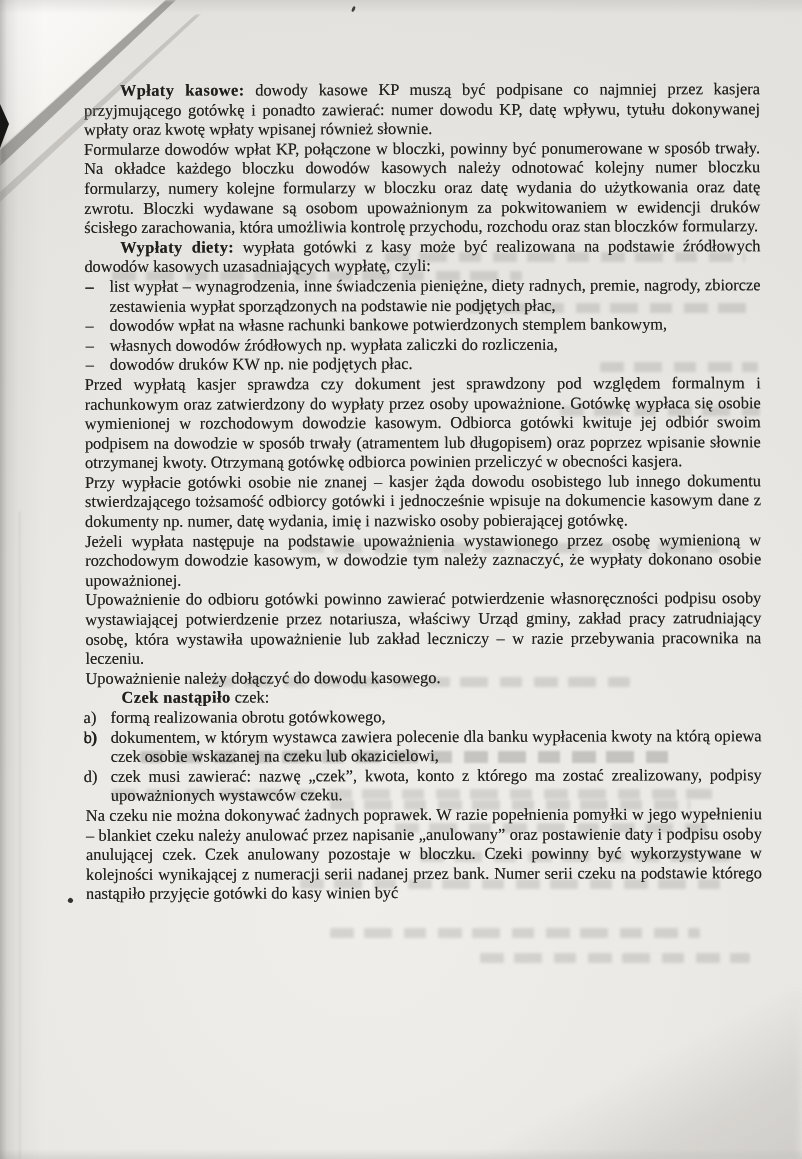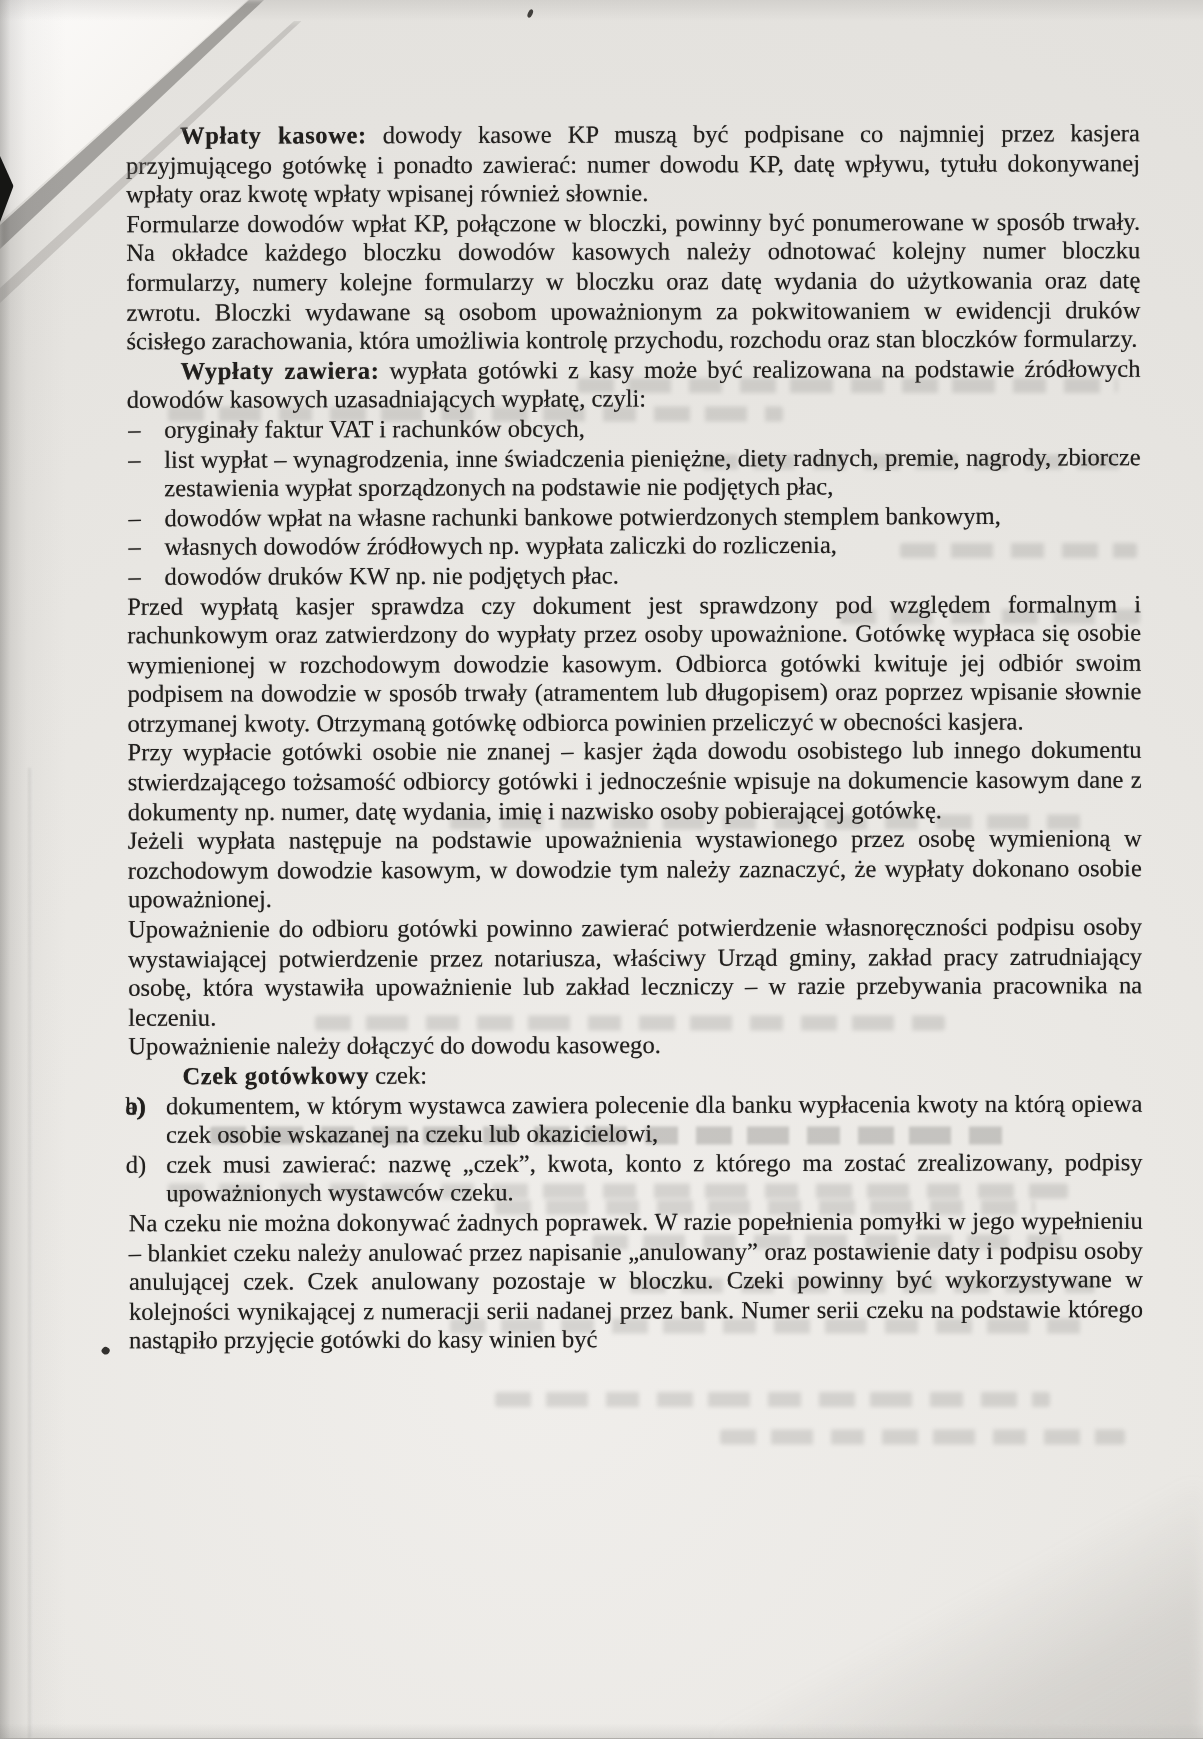--- a/index.html
+++ b/index.html
@@ -127,40 +127,40 @@
   <div class="ghost" style="left:300px;top:879px;width:430px"></div>
   <div class="ghost" style="left:330px;top:928px;width:370px"></div>
   <div class="ghost" style="left:480px;top:953px;width:270px"></div>
 
   <div class="textblock">
 
     <p class="indent"><span class="lead">Wpłaty kasowe:</span> <span>dowody kasowe KP muszą być podpisane co najmniej przez kasjera przyjmującego gotówkę i ponadto zawierać: numer dowodu KP, datę wpływu, tytułu dokonywanej wpłaty oraz kwotę wpłaty wpisanej również słownie.</span></p>
 
     <p>Formularze dowodów wpłat KP, połączone w bloczki, powinny być ponumerowane w sposób trwały. Na okładce każdego bloczku dowodów kasowych należy odnotować kolejny numer bloczku formularzy, numery kolejne formularzy w bloczku oraz datę wydania do użytkowania oraz datę zwrotu. Bloczki wydawane są osobom upoważnionym za pokwitowaniem w ewidencji druków ścisłego zarachowania, która umożliwia kontrolę przychodu, rozchodu oraz stan bloczków formularzy.</p>
 
-    <p class="indent gap"><span class="lead">Wypłaty zawiera:</span> <span>wypłata gotówki z kasy może być realizowana na podstawie źródłowych dowodów kasowych uzasadniających wypłatę, czyli:</span></p>
+    <p class="indent gap"><span class="lead">Wypłaty diety:</span> <span>wypłata gotówki z kasy może być realizowana na podstawie źródłowych dowodów kasowych uzasadniających wypłatę, czyli:</span></p>
 
     <div class="dash-list">
-      <div class="li"><span class="marker">–</span><span>oryginały faktur VAT i rachunków obcych,</span></div>
+      <div class="li"><span class="marker">–</span></div>
       <div class="li"><span class="marker">–</span><span>list wypłat – wynagrodzenia, inne świadczenia pieniężne, diety radnych, premie, nagrody, zbiorcze zestawienia wypłat sporządzonych na podstawie nie podjętych płac,</span></div>
       <div class="li"><span class="marker">–</span><span>dowodów wpłat na własne rachunki bankowe potwierdzonych stemplem bankowym,</span></div>
       <div class="li"><span class="marker">–</span><span>własnych dowodów źródłowych np. wypłata zaliczki do rozliczenia,</span></div>
       <div class="li"><span class="marker">–</span><span>dowodów druków KW np. nie podjętych płac.</span></div>
     </div>
 
     <p>Przed wypłatą kasjer sprawdza czy dokument jest sprawdzony pod względem formalnym i rachunkowym oraz zatwierdzony do wypłaty przez osoby upoważnione. Gotówkę wypłaca się osobie wymienionej w rozchodowym dowodzie kasowym. Odbiorca gotówki kwituje jej odbiór swoim podpisem na dowodzie w sposób trwały (atramentem lub długopisem) oraz poprzez wpisanie słownie otrzymanej kwoty. Otrzymaną gotówkę odbiorca powinien przeliczyć w obecności kasjera.</p>
     <p>Przy wypłacie gotówki osobie nie znanej – kasjer żąda dowodu osobistego lub innego dokumentu stwierdzającego tożsamość odbiorcy gotówki i jednocześnie wpisuje na dokumencie kasowym dane z dokumenty np. numer, datę wydania, imię i nazwisko osoby pobierającej gotówkę.</p>
     <p>Jeżeli wypłata następuje na podstawie upoważnienia wystawionego przez osobę wymienioną w rozchodowym dowodzie kasowym, w dowodzie tym należy zaznaczyć, że wypłaty dokonano osobie upoważnionej.</p>
     <p>Upoważnienie do odbioru gotówki powinno zawierać potwierdzenie własnoręczności podpisu osoby wystawiającej potwierdzenie przez notariusza, właściwy Urząd gminy, zakład pracy zatrudniający osobę, która wystawiła upoważnienie lub zakład leczniczy – w razie przebywania pracownika na leczeniu.</p>
     <p>Upoważnienie należy dołączyć do dowodu kasowego.</p>
 
-    <p class="indent gap"><span class="lead">Czek gotówkowy</span> <span>czek:</span></p>
+    <p class="indent gap"><span class="lead">Czek nastąpiło</span> <span>czek:</span></p>
 
     <div class="alpha-list">
-      <div class="li alpha"><span class="marker">a)</span></div>
+      <div class="li alpha"><span class="marker">a)</span><span>formą realizowania obrotu gotówkowego,</span></div>
       <div class="li alpha"><span class="marker">b)</span></div>
       <div class="li alpha"><span class="marker">c)</span><span>dokumentem, w którym wystawca zawiera polecenie dla banku wypłacenia kwoty na którą opiewa czek osobie wskazanej na czeku lub okazicielowi,</span></div>
       <div class="li alpha"><span class="marker">d)</span><span>czek musi zawierać: nazwę „czek”, kwota, konto z którego ma zostać zrealizowany, podpisy upoważnionych wystawców czeku.</span></div>
     </div>
 
     <p>Na czeku nie można dokonywać żadnych poprawek. W razie popełnienia pomyłki w jego wypełnieniu – blankiet czeku należy anulować przez napisanie „anulowany” oraz postawienie daty i podpisu osoby anulującej czek. Czek anulowany pozostaje w bloczku. Czeki powinny być wykorzystywane w kolejności wynikającej z numeracji serii nadanej przez bank. Numer serii czeku na podstawie którego nastąpiło przyjęcie gotówki do kasy winien być</p>
 
   </div>
 </div>
 

